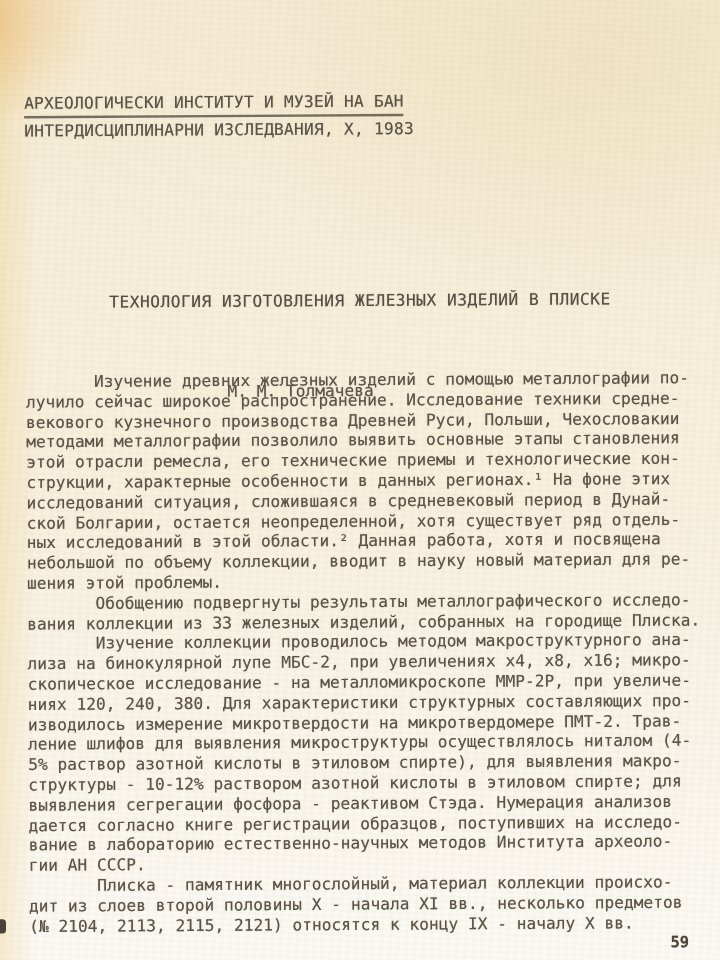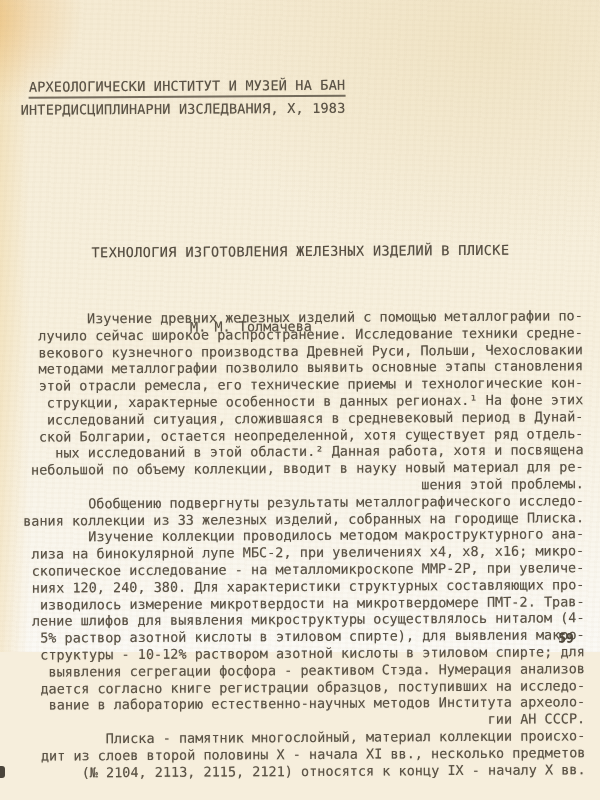--- a/index.html
+++ b/index.html
@@ -9,28 +9,27 @@
     height: 800px;
     overflow: hidden;
   }
   body {
     font-family: "DejaVu Sans Mono", monospace;
     background: #f6eedc;
   }
   .page {
     position: relative;
     width: 600px;
-    height: 652px;
+    height: 800px;
     background:
       radial-gradient(140px 130px at -15px 15px, rgba(230,158,58,0.40), rgba(230,158,58,0) 70%),
       linear-gradient(90deg, rgba(238,210,150,0.38), rgba(238,210,150,0) 5%),
       radial-gradient(420px 300px at 82% 6%, rgba(236,221,184,0.55), rgba(236,221,184,0) 72%),
       linear-gradient(180deg, rgba(243,230,202,0.55) 0%, rgba(243,230,202,0.18) 28%, rgba(250,247,240,0) 52%, rgba(251,250,247,0.92) 100%),
       #f7f0de;
-    text-align: right;
   }
   
   .page::before {
     content: "";
     position: absolute;
     inset: 0;
     background:
       repeating-linear-gradient(2deg, rgba(190,170,130,0.04) 0 2px, rgba(255,255,255,0) 2px 5px),
       repeating-linear-gradient(93deg, rgba(190,170,130,0.03) 0 3px, rgba(255,255,255,0) 3px 7px);
     pointer-events: none;

